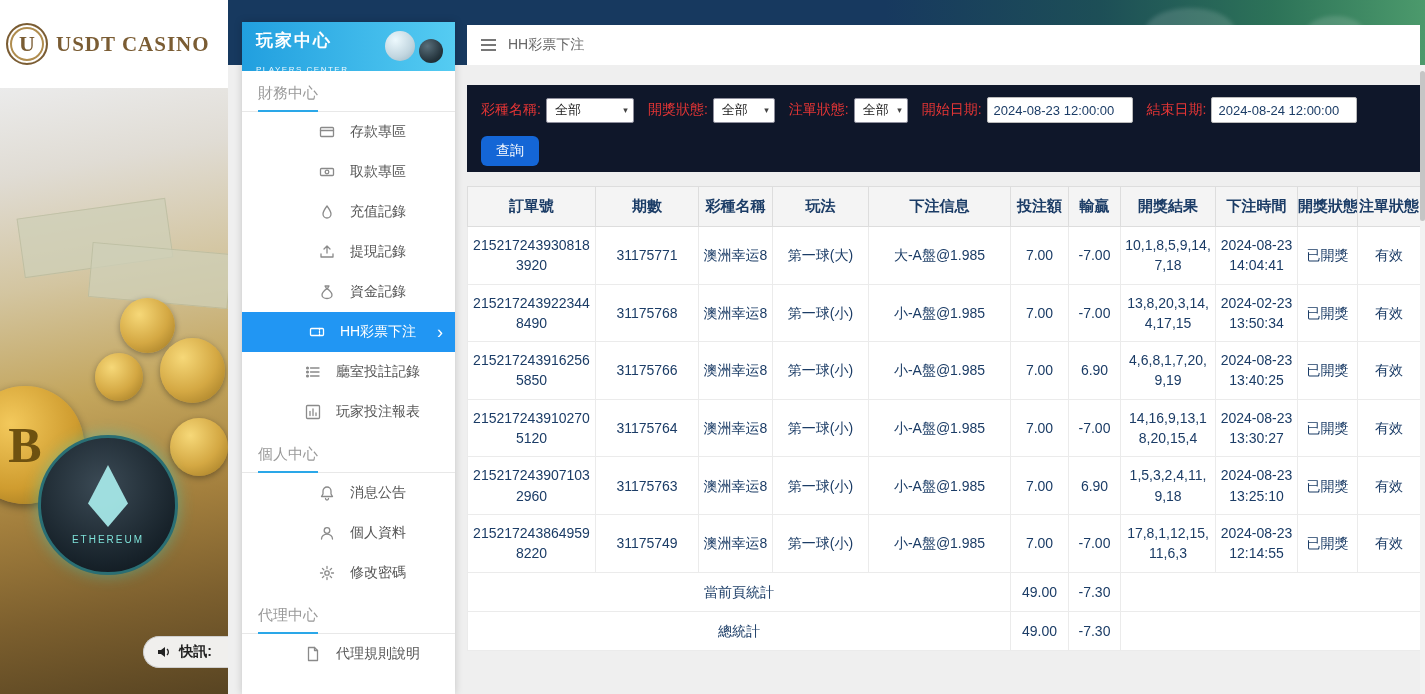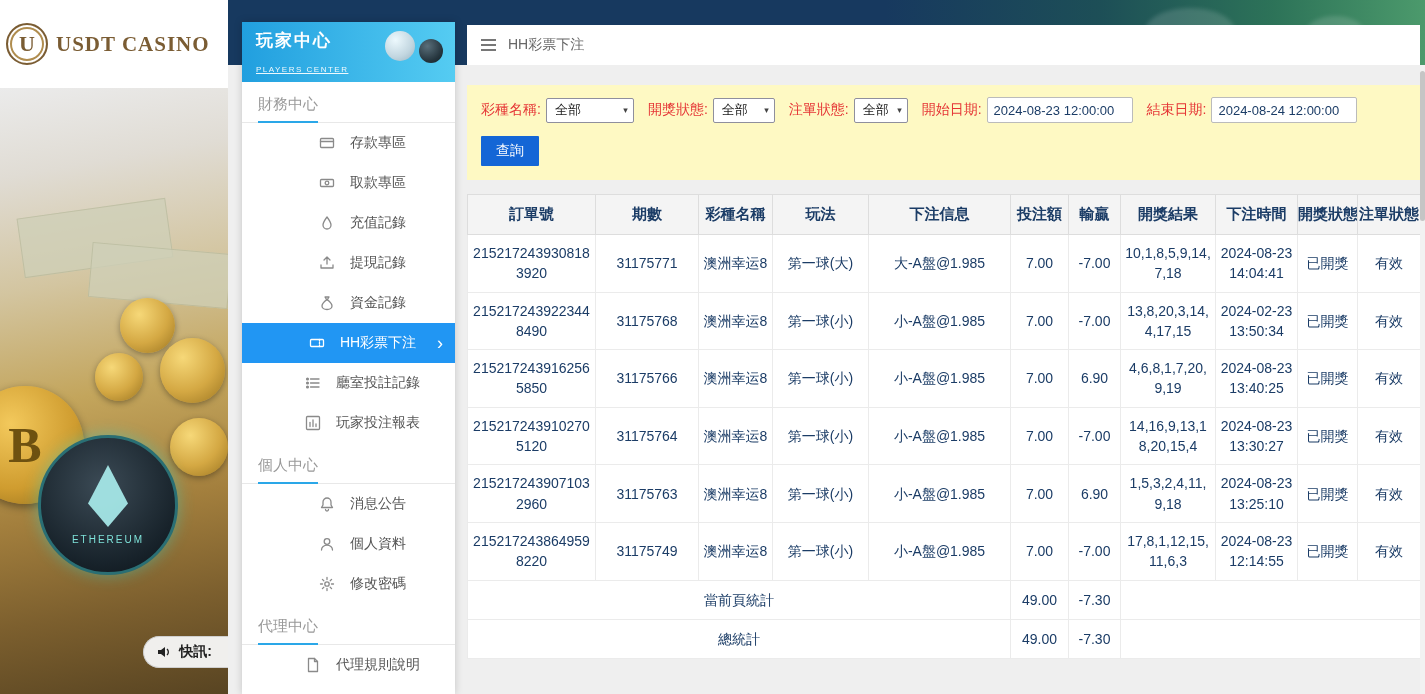--- a/index.html
+++ b/index.html
@@ -40,21 +40,21 @@
   
   .app { position:absolute; left:228px; top:0; width:1197px; height:694px; background:#efefef; }
   .topbar { position:absolute; top:0; left:0; width:100%; height:65px; background:#17395f; overflow:hidden; z-index:0; }
   .topbar-art { position:absolute; top:0; right:0; width:540px; height:65px;
     background:linear-gradient(90deg, rgba(23,57,95,0) 0%, rgba(31,86,84,.75) 40%, rgba(46,118,88,.95) 72%, #4c9a6c 100%); }
   .topbar-spot { position:absolute; border-radius:50%; background:rgba(255,255,255,.14); filter:blur(2px); }
 
   
   .sidebar { position:absolute; left:14px; top:22px; width:213px; height:672px; background:#fff;
     box-shadow:0 0 8px rgba(0,0,0,.18); z-index:2; overflow:hidden; }
-  .sb-header { height:60px; background:linear-gradient(90deg,#219fdf,#55ccf2); position:relative; padding:7px 0 0 14px; overflow:hidden; }
+  .sb-header { height:49px; background:linear-gradient(90deg,#219fdf,#55ccf2); position:relative; padding:7px 0 0 14px; overflow:hidden; }
   .sb-title { color:#fff; font-size:17px; font-weight:bold; letter-spacing:2px; }
   .sb-sub { color:rgba(255,255,255,.92); font-size:8px; letter-spacing:1.5px; margin-top:13px;text-decoration:underline; }
   .sb-ball1 { position:absolute; right:40px; top:9px; width:30px; height:30px; border-radius:50%;
     background:radial-gradient(circle at 35% 30%, #ffffff, #cfd8de 60%, #9fb0bb); opacity:.9; }
   .sb-ball2 { position:absolute; right:12px; top:17px; width:24px; height:24px; border-radius:50%;
     background:radial-gradient(circle at 35% 30%, #5a6a74, #222c33 65%, #10171c); opacity:.95; }
   .sb-section-label { padding:13px 16px 0; border-bottom:1px solid #e8e8e8; color:#999; font-size:15px; }
   .sb-section-text { display:inline-block; padding-bottom:7px; border-bottom:2px solid #2aa7e8; margin-bottom:-1px; }
   .sb-item { position:relative; height:40px; display:flex; align-items:center; padding-left:28px; gap:15px;
     color:#555; font-size:14px; cursor:pointer;justify-content:center; }
@@ -64,31 +64,31 @@
   .sb-item.active .sb-icon { color:#fff; }
   .sb-chev { position:absolute; right:12px; font-size:18px; color:#fff; line-height:1; }
 
   
   .main { position:absolute; left:239px; top:25px; width:953px; z-index:1; }
   .breadcrumb { height:40px; background:#fff; display:flex; align-items:center; padding:0 14px; gap:12px; }
   .hamburger { display:inline-block; cursor:pointer; }
   .hamburger i { display:block; width:15px; height:2px; background:#777; margin:3px 0; }
   .page-title { color:#666; font-size:14px; }
 
-  .filter-panel { margin-top:20px; background:#fef9c3; padding:12px 14px 14px; }
+  .filter-panel { margin-top:20px; background:#0f172a; padding:12px 14px 6px; }
   .filter-row { display:flex; align-items:center; flex-wrap:nowrap; }
   .fgroup { display:flex; align-items:center; margin-right:14px; }
   .flabel { color:#e53535; font-size:14px; margin-right:5px; white-space:nowrap; }
   .selectbox { height:25px; border:1px solid #8f8f9d; border-radius:2px; background:#fff; cursor:pointer;
     display:flex; align-items:center; justify-content:space-between; padding:0 5px 0 8px; font-size:13px; color:#222; }
   .selectbox .arrow { font-size:9px; color:#444; margin-left:8px; }
   .w85{width:88px} .w60{width:62px} .w52{width:54px}
   .date-input { width:146px; height:26px; border:1px solid #bbb; border-radius:2px; padding:0 6px;
     font-size:13px; color:#1b3c66; font-family:inherit; }
-  .query-btn { margin-top:13px; background:#1466d6; color:#fff; border:none; border-radius:1px;
+  .query-btn { margin-top:13px; background:#1466d6; color:#fff; border:none; border-radius:6px;
     padding:6px 15px; font-size:14px; cursor:pointer; font-family:inherit; }
 
   .table-panel { margin-top:14px; background:#fff; }
   table { width:953px; border-collapse:collapse; table-layout:fixed; }
   th { background:#f4f4f4; color:#1b3c66; font-size:15px; font-weight:bold; padding:10px 0;
     border:1px solid #ddd; white-space:nowrap; text-align:center; overflow:hidden; }
   td { color:#1b3c66; font-size:14px; text-align:center; padding:8px 3px; border:1px solid #ebebeb;
     word-break:break-all; line-height:1.45; }
   tr.summary td { padding:9px 3px; }
 

